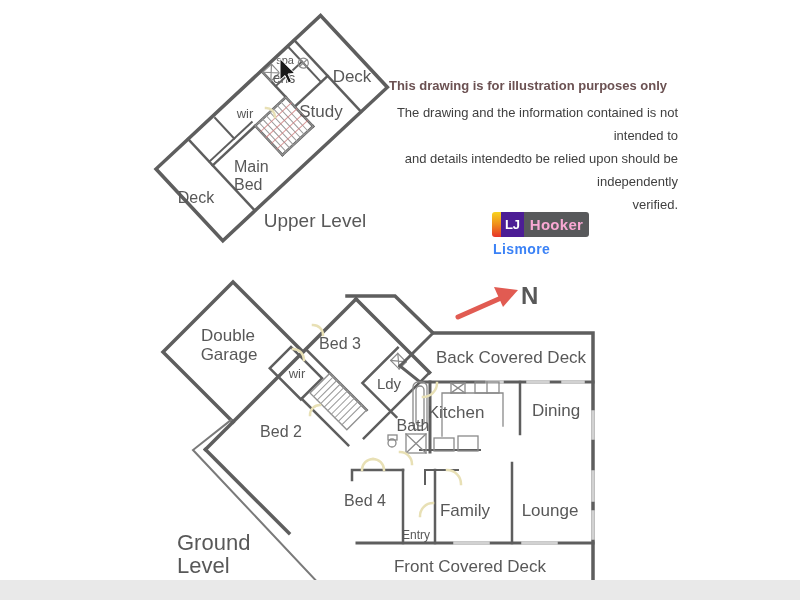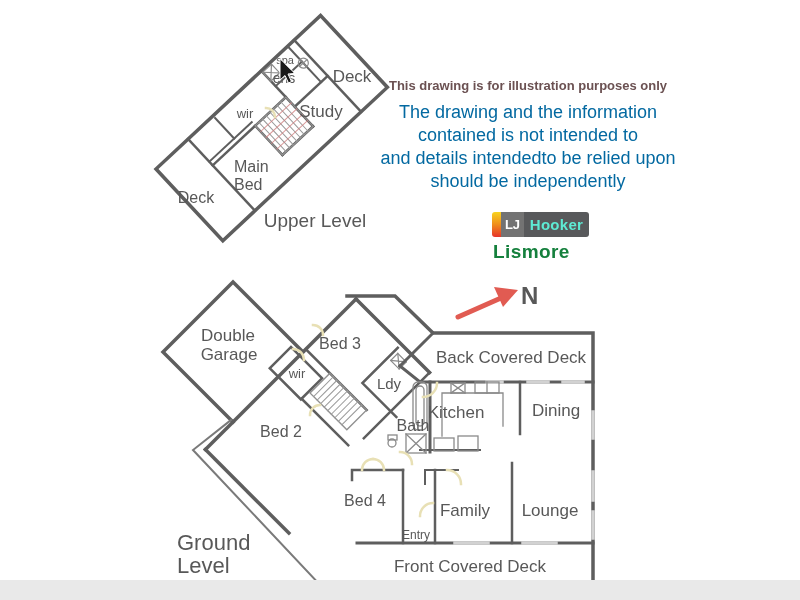--- a/index.html
+++ b/index.html
@@ -7,30 +7,30 @@
         font-family:Liberation Sans, sans-serif;}
   svg{position:absolute;left:0;top:0;}
   text{fill:#585858;}
   .room{font-size:16px;}
   .room-sm{font-size:13px;}
   .room-lg{font-size:17px;}
   .level{font-size:19px;}
   .level-big{font-size:22px;}
   .disclaimer{position:absolute;left:378px;top:78px;width:300px;text-align:center;}
   .disclaimer .d-title{font-size:13px;font-weight:bold;color:#6b5152;margin-bottom:8px;}
-  .disclaimer .d-line{font-size:18px;color:#0369a1;line-height:23px;}
+  .disclaimer .d-line{font-size:13px;color:#404040;line-height:23px;text-align:right;}
   .logo{position:absolute;left:492px;top:212px;width:97px;height:25px;display:flex;
         border-radius:3px;overflow:hidden;}
   .logo .stripe{width:9px;background:linear-gradient(#f8d31f,#ef8d1d,#e6332a);}
-  .logo .lj{width:23px;background:#737373;color:#fff;font-weight:bold;font-size:13px;
+  .logo .lj{width:23px;background:#4c1d95;color:#fff;font-weight:bold;font-size:13px;
             display:flex;align-items:center;justify-content:center;}
-  .logo .hooker{flex:1;background:#58595b;color:#5eead4;font-weight:bold;font-size:15px;
+  .logo .hooker{flex:1;background:#58595b;color:#f9a8d4;font-weight:bold;font-size:15px;
             display:flex;align-items:center;justify-content:center;letter-spacing:.3px;}
-  .office{position:absolute;left:493px;top:241px;font-size:19px;font-weight:bold;
-          color:#15803d;letter-spacing:.4px;}
+  .office{position:absolute;left:493px;top:241px;font-size:14px;font-weight:bold;
+          color:#3b82f6;letter-spacing:.4px;}
 </style>
 </head>
 <body>
 
 <div class="page">
 
 <svg width="800" height="600" viewBox="0 0 800 600">
 
   <g stroke="#5e5e5e" fill="none" stroke-linecap="square">
     <g transform="rotate(-43 156 169)">
@@ -182,20 +182,21 @@
     <line x1="458" y1="317" x2="501" y2="298" stroke="#e15b52" stroke-width="5" stroke-linecap="round"></line>
     <polygon points="518,290 494,287 503,307" fill="#e15b52"></polygon>
     <text x="521" y="304" font-size="24" font-weight="bold" fill="#e15b52">N</text>
   </g>
 </svg>
 
   <div class="disclaimer">
     <div class="d-title">This drawing is for illustration purposes only</div>
     <div class="d-line">The drawing and the information contained is not intended to</div>
     <div class="d-line">and details intendedto be relied upon should be independently</div>
+    <div class="d-line">verified.</div>
   </div>
 
   <div class="logo">
     <div class="stripe"></div>
     <div class="lj">LJ</div>
     <div class="hooker">Hooker</div>
   </div>
   <div class="office">Lismore</div>
 
 </div>

